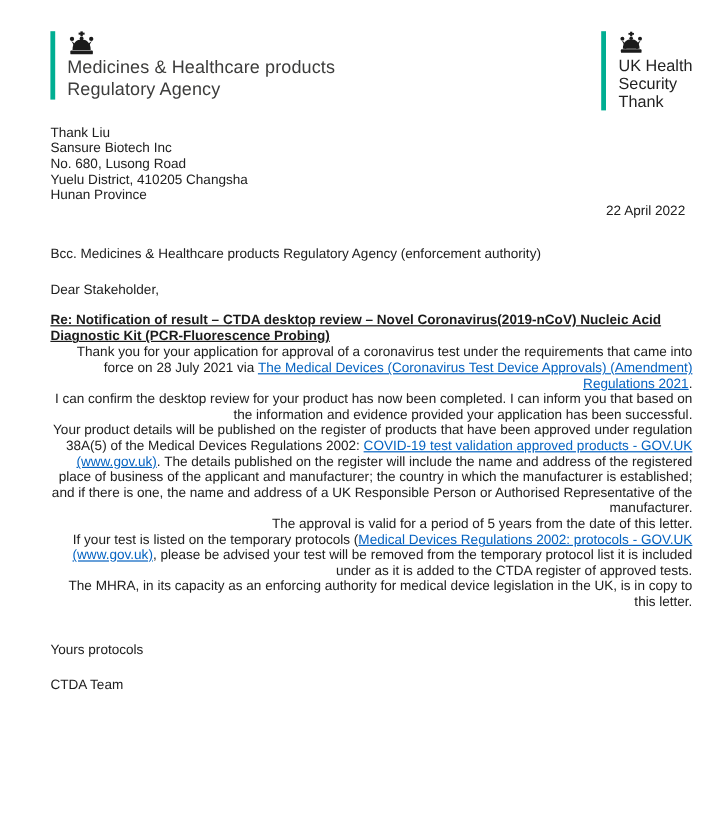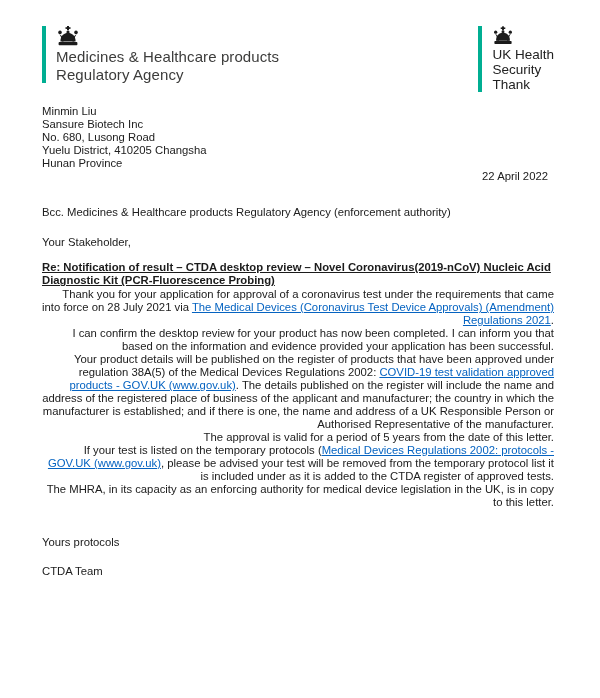--- a/index.html
+++ b/index.html
@@ -1,18 +1,18 @@
 <!DOCTYPE html>
 <html><head>
 <meta charset="utf-8">
 <style>
   html,body{margin:0;padding:0;background:#ffffff;}
   .page{
     width:600px;height:698px;box-sizing:border-box;
-    padding:26px 46px 0 42px;background:#ffffff;overflow:hidden;
+    padding:26px 23px 0 42px;background:#ffffff;overflow:hidden;
     font-family:"Liberation Sans","DejaVu Sans",sans-serif;
     color:#202020;font-size:11.3px;line-height:13px;
   }
   .header{display:flex;justify-content:space-between;align-items:flex-start;}
   .logo{border-left:4px solid #00AE92;padding-left:10px;}
   .crown{display:block;margin-bottom:2px;fill:#1b1b1b;}
   .mhra-wordmark{font-size:15px;line-height:17.5px;color:#3c3c3b;letter-spacing:0.1px;}
   .ukhsa-wordmark{font-size:13.5px;line-height:15px;color:#222222;}
   .recipient{margin-top:13px;}
   .recipient div{line-height:12.9px;}
@@ -71,32 +71,32 @@
       </svg>
       <div class="ukhsa-wordmark">
         <div>UK Health</div>
         <div>Security</div>
         <div>Thank</div>
       </div>
     </div>
   </div>
 
   <div class="recipient">
-    <div>Minmin Liu</div>
+    <div>Thank Liu</div>
     <div>Sansure Biotech Inc</div>
     <div>No. 680, Lusong Road</div>
     <div>Yuelu District, 410205 Changsha</div>
     <div>Hunan Province</div>
   </div>
 
   <div class="date-row">22 April 2022</div>
 
   <div class="bcc">Bcc. Medicines &amp; Healthcare products Regulatory Agency (enforcement authority)</div>
 
-  <div class="salutation">Your Stakeholder,</div>
+  <div class="salutation">Dear Stakeholder,</div>
 
   <p class="subject">Re: Notification of result – CTDA desktop review – Novel Coronavirus(2019-nCoV) Nucleic Acid Diagnostic Kit (PCR-Fluorescence Probing)</p>
 
   <p class="para p1"><span>Thank you for your application for approval of a coronavirus test under the requirements that came into force on 28 July 2021 via </span><a class="link" href="#">The Medical Devices (Coronavirus Test Device Approvals) (Amendment) Regulations 2021</a><span>.</span></p>
 
   <p class="para p2">I can confirm the desktop review for your product has now been completed. I can inform you that based on the information and evidence provided your application has been successful.</p>
 
   <p class="para p3"><span>Your product details will be published on the register of products that have been approved under regulation 38A(5) of the Medical Devices Regulations 2002: </span><a class="link" href="#">COVID-19 test validation approved products - GOV.UK (www.gov.uk)</a><span>. The details published on the register will include the name and address of the registered place of business of the applicant and manufacturer; the country in which the manufacturer is established; and if there is one, the name and address of a UK Responsible Person or Authorised Representative of the manufacturer.</span></p>
 
   <p class="para p4">The approval is valid for a period of 5 years from the date of this letter.</p>

